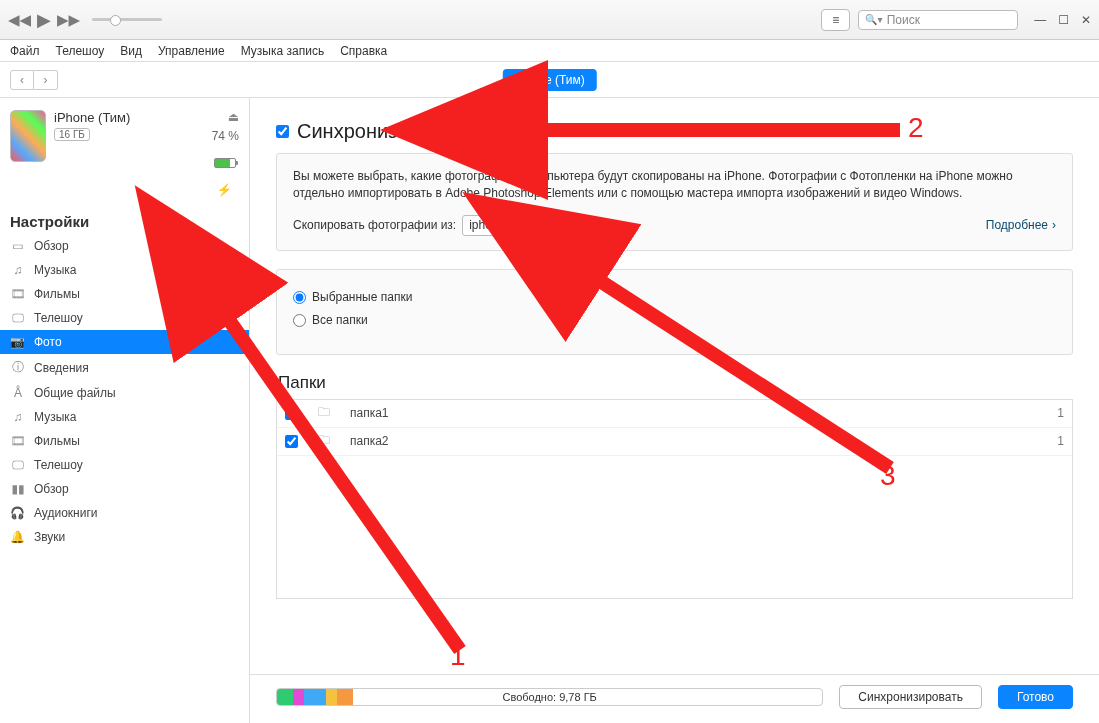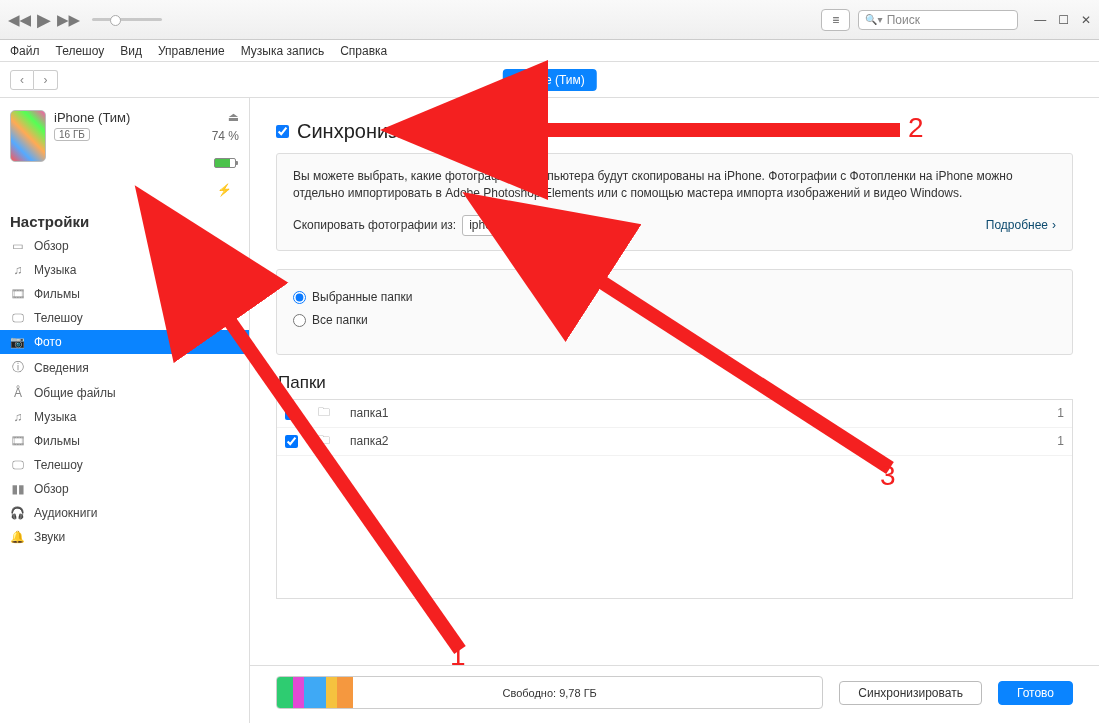--- a/index.html
+++ b/index.html
@@ -57,21 +57,21 @@
 .link { color:#0c4a6e; margin-left:auto; display:flex; align-items:center; gap:4px; }
 .opt { display:flex; align-items:center; gap:6px; margin:5px 0; }
 .opt input[type=checkbox], .opt input[type=radio], .sync-row input[type=checkbox] { accent-color:#0a7aff; }
 .folders h3 { font-size:17px; font-weight:500; color:#222; margin: 4px 0 6px 2px; }
 .folder-list { border:1px solid #ddd; height:200px; background:#fff; }
 .frow { display:flex; align-items:center; gap:20px; padding:3px 8px; border-bottom:1px solid #f2f2f2; color:#444; }
 .frow .count { margin-left:auto; color:#777; }
 .folder-ic { color:#888; }
 
 .footer { border-top:1px solid #ddd; padding:10px 26px 14px; display:flex; align-items:center; gap:16px; }
-.capbar { flex:1; height:33px; border:1px solid #ccc; border-radius:4px; overflow:hidden; display:flex; align-items:center; position:relative; background:#fff; }
+.capbar { flex:1; height:18px; border:1px solid #ccc; border-radius:4px; overflow:hidden; display:flex; align-items:center; position:relative; background:#fff; }
 .seg { height:100%; }
 .capbar .label { position:absolute; width:100%; text-align:center; font-size:11px; color:#333; }
 .btn { border:1px solid #bbb; border-radius:4px; padding:4px 18px; background:#fff; color:#333; }
 .btn.primary { background:#0a84ff; color:#fff; border-color:#0a84ff; }
 
 
 .ann { position:absolute; pointer-events:none; }
 .ann-num { position:absolute; color:#f42020; font-size:28px; font-weight:400; font-family: "Segoe UI", sans-serif; }
 svg.arrow { position:absolute; overflow:visible; }
 </style>

